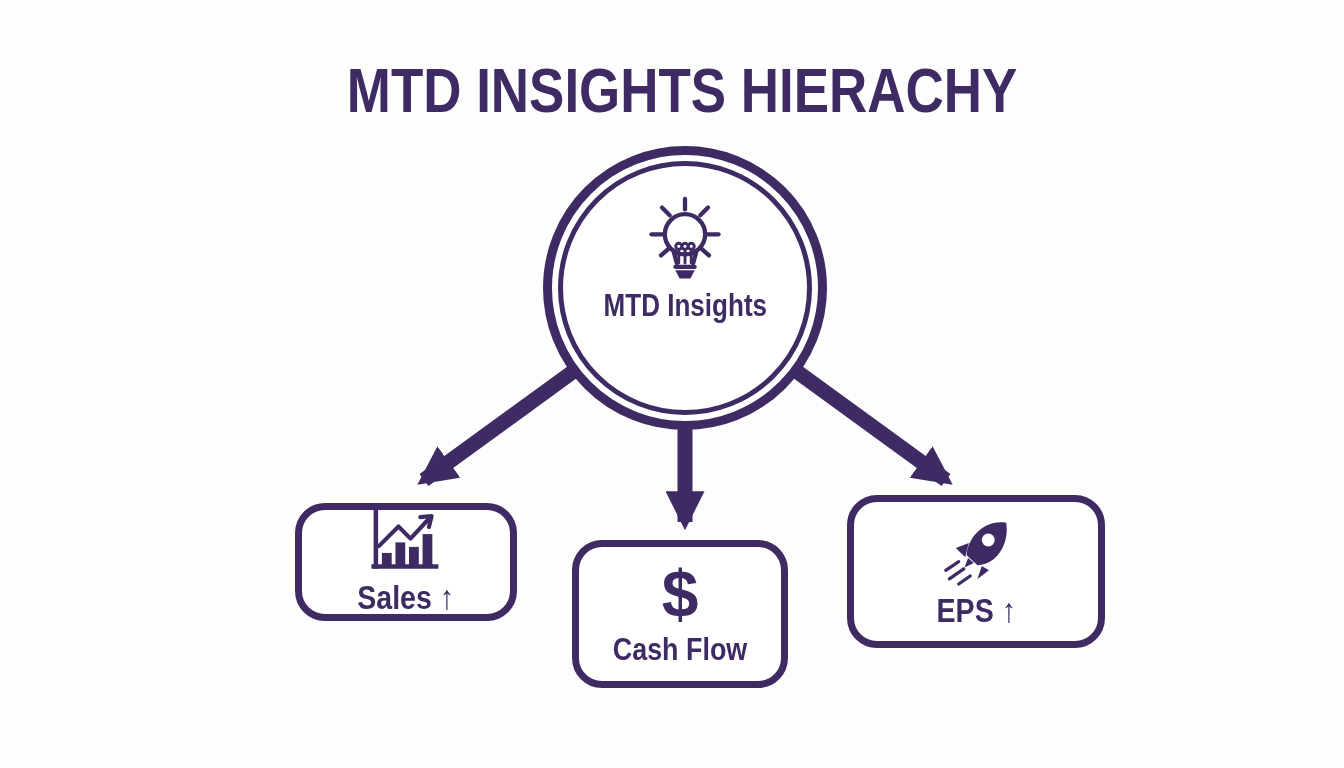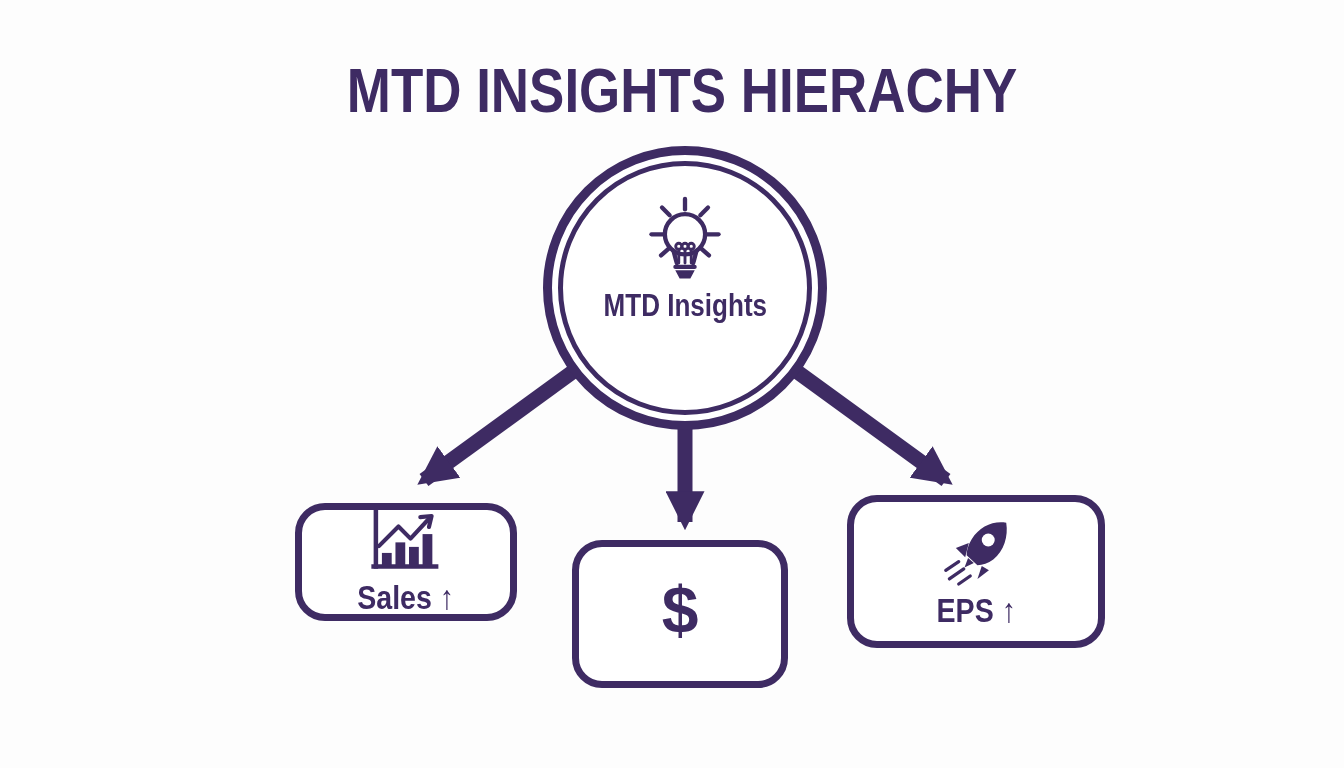--- a/index.html
+++ b/index.html
@@ -149,20 +149,21 @@
         <rect x="72" y="32" width="13" height="43"></rect>
       </g>
       <path d="M14,48 L40,22 L56,38 L82,10" stroke="#3E2B63" stroke-width="5.5" fill="none" stroke-linecap="round" stroke-linejoin="round"></path>
       <path d="M69,9.5 L84,8 L80.5,22.5" stroke="#3E2B63" stroke-width="5.5" fill="none" stroke-linecap="round" stroke-linejoin="round"></path>
     </svg>
     <div class="node-label"><span class="condensed">Sales ↑</span></div>
   </div>
 
   <div class="node node-cash">
     <div class="dollar">$</div>
+    <div class="node-label"><span class="condensed">Cash Flow</span></div>
   </div>
 
   <div class="node node-eps">
     <svg class="icon icon-rocket" width="74" height="72" viewBox="0 0 100 100">
       <g fill="#3E2B63">
         <path d="M92,8 C74,5 55,13 44,31 C39,39 37,47 37,53 L52,67 C59,67 67,64 74,59 C89,47 95,27 92,8 Z"></path>
         <path d="M40,36 L22,43 L35,56 Z"></path>
         <path d="M58,68 L52,86 L68,74 Z"></path>
         <path d="M39,57 L34,70 L47,64 Z"></path>
       </g>

